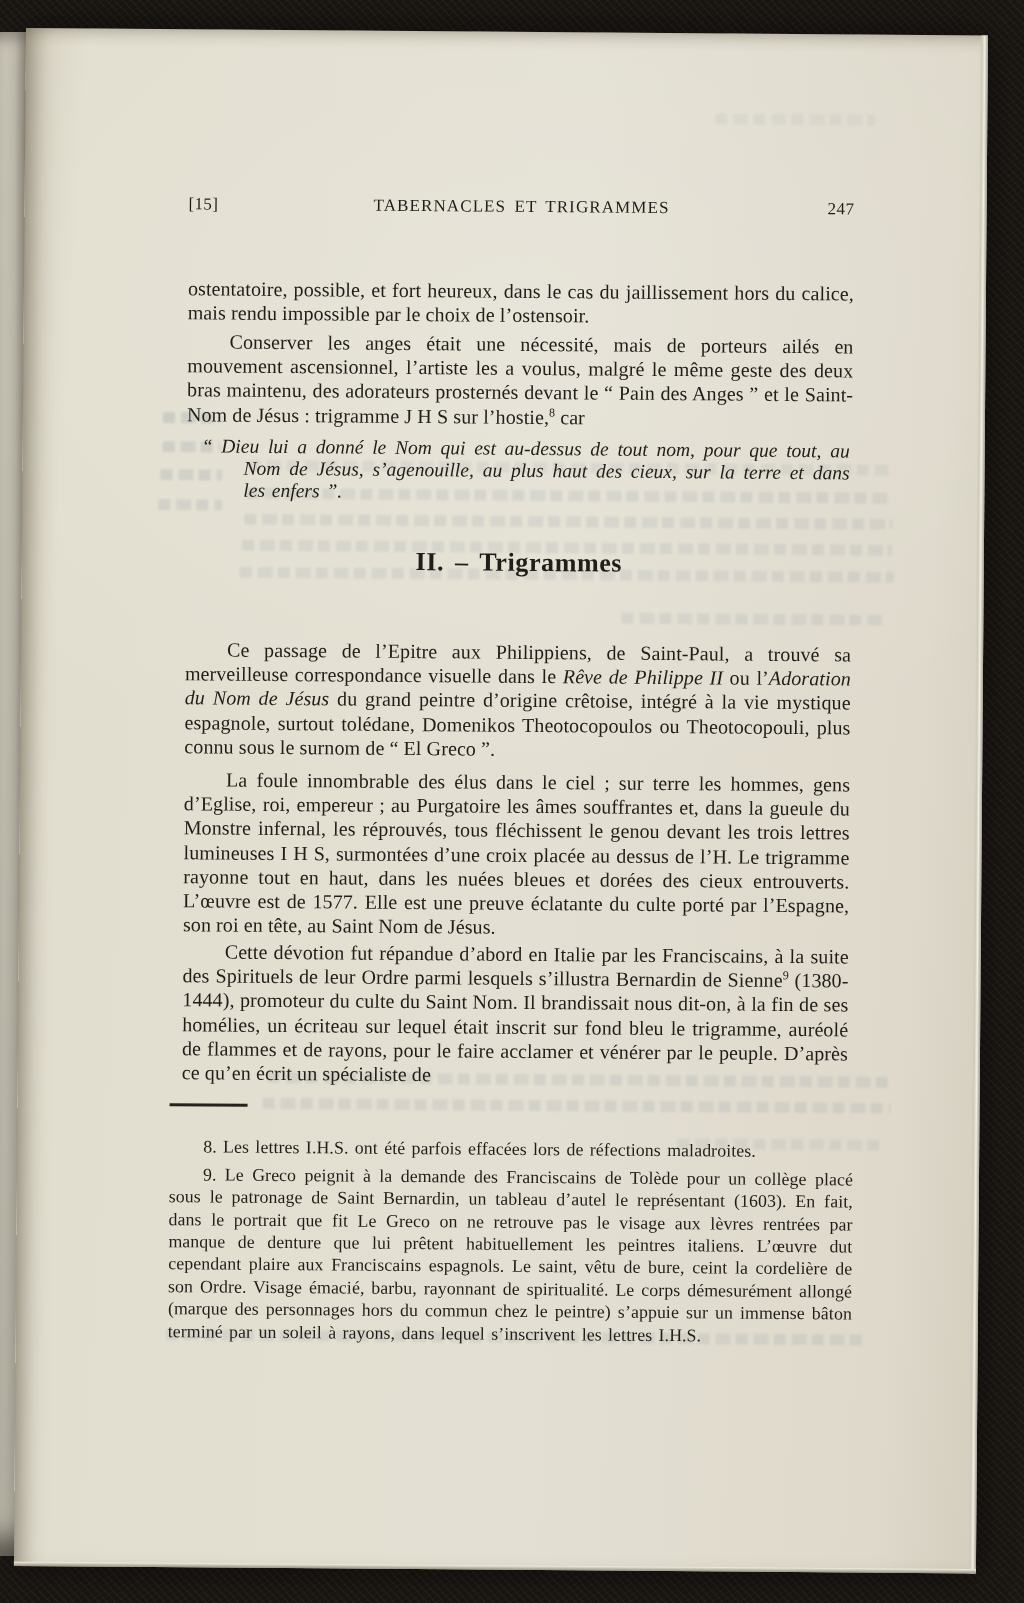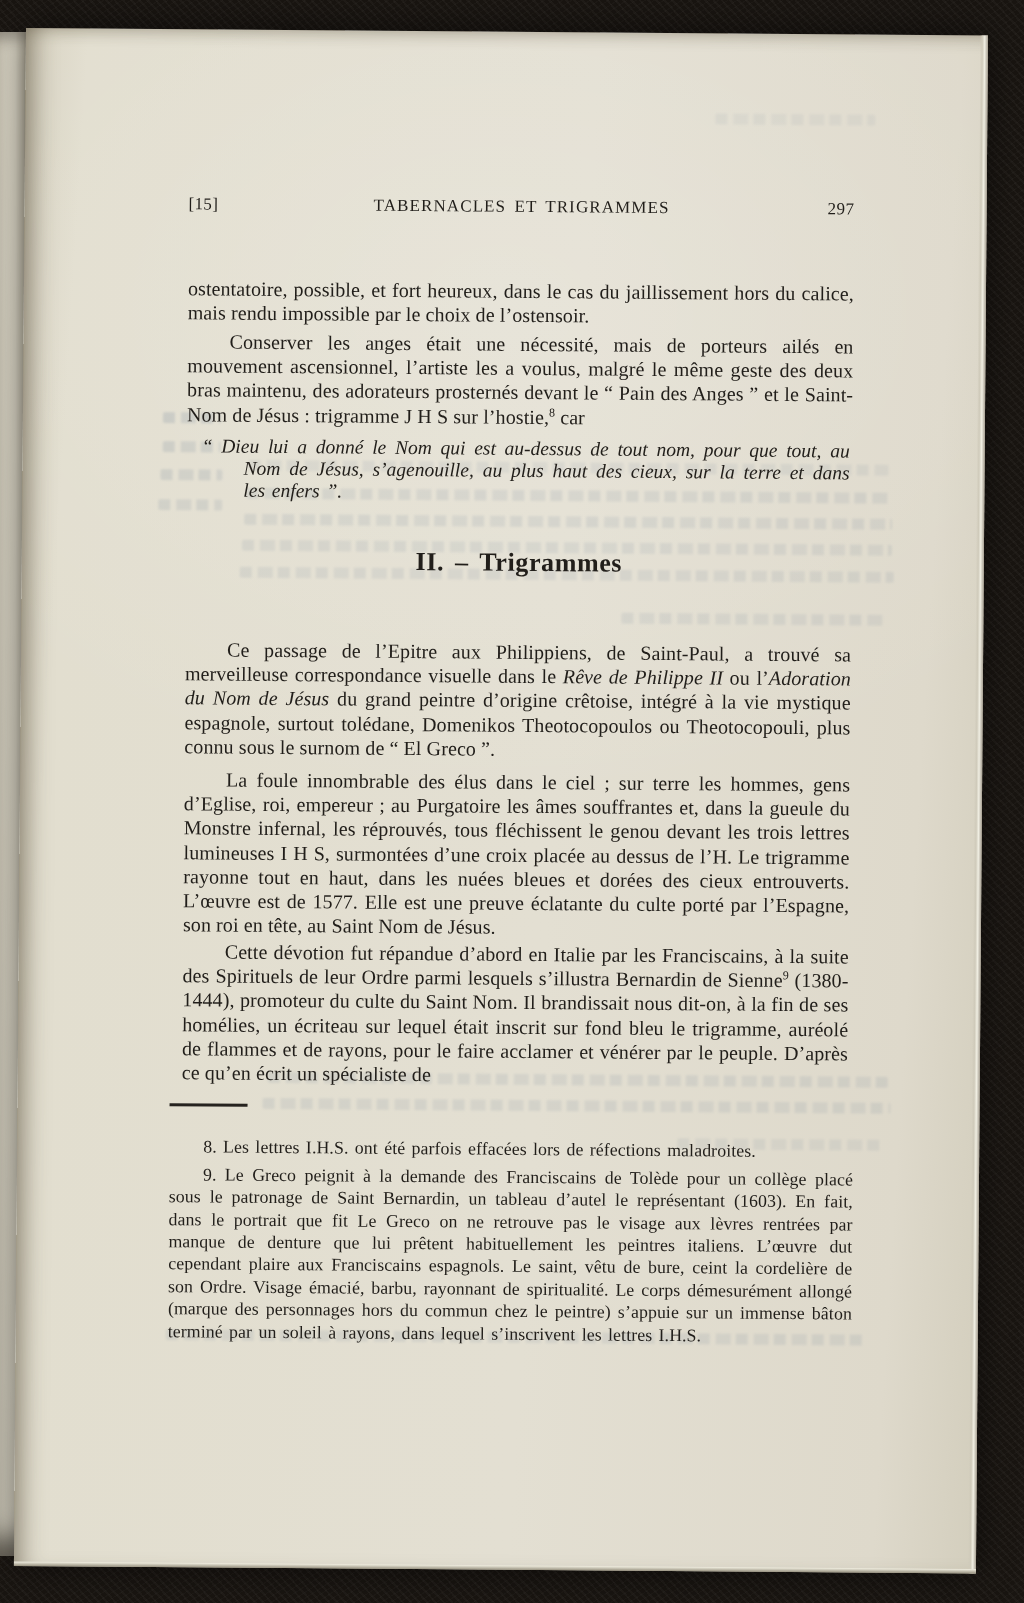--- a/index.html
+++ b/index.html
@@ -101,21 +101,21 @@
     <div class="ghost" style="left:600px;top:580px;width:262px;opacity:.12;"></div>
     <div class="ghost" style="left:690px;top:80px;width:160px;opacity:.08;"></div>
     <div class="ghost" style="left:250px;top:1042px;width:620px;opacity:.13;"></div>
     <div class="ghost" style="left:245px;top:1068px;width:628px;opacity:.13;"></div>
     <div class="ghost" style="left:660px;top:1105px;width:205px;opacity:.10;"></div>
     <div class="ghost" style="left:150px;top:1300px;width:700px;opacity:.13;"></div>
 
     <div class="header-row">
       <span class="margin-folio">[15]</span>
       <span class="running-head">TABERNACLES ET TRIGRAMMES</span>
-      <span class="page-number">297</span>
+      <span class="page-number">247</span>
     </div>
 
     <p class="para" style="top:227px;">ostentatoire, possible, et fort heureux, dans le cas du jaillissement hors du calice, mais rendu impossible par le choix de l’ostensoir.</p>
 
     <p class="para indent" style="top:280px;"><span>Conserver les anges était une nécessité, mais de porteurs ailés en mouvement ascensionnel, l’artiste les a voulus, malgré le même geste des deux bras maintenu, des adorateurs prosternés devant le “ Pain des Anges ” et le Saint-Nom de Jésus : trigramme J H S sur l’hostie,</span><sup class="fnref">8</sup><span> car</span></p>
 
     <p class="quote" style="top:386px;">“ Dieu lui a donné le Nom qui est au-dessus de tout nom, pour que tout, au Nom de Jésus, s’agenouille, au plus haut des cieux, sur la terre et dans les enfers ”.</p>
 
     <h2 class="section-heading" style="top:516px;margin:0;">II. – Trigrammes</h2>
 

